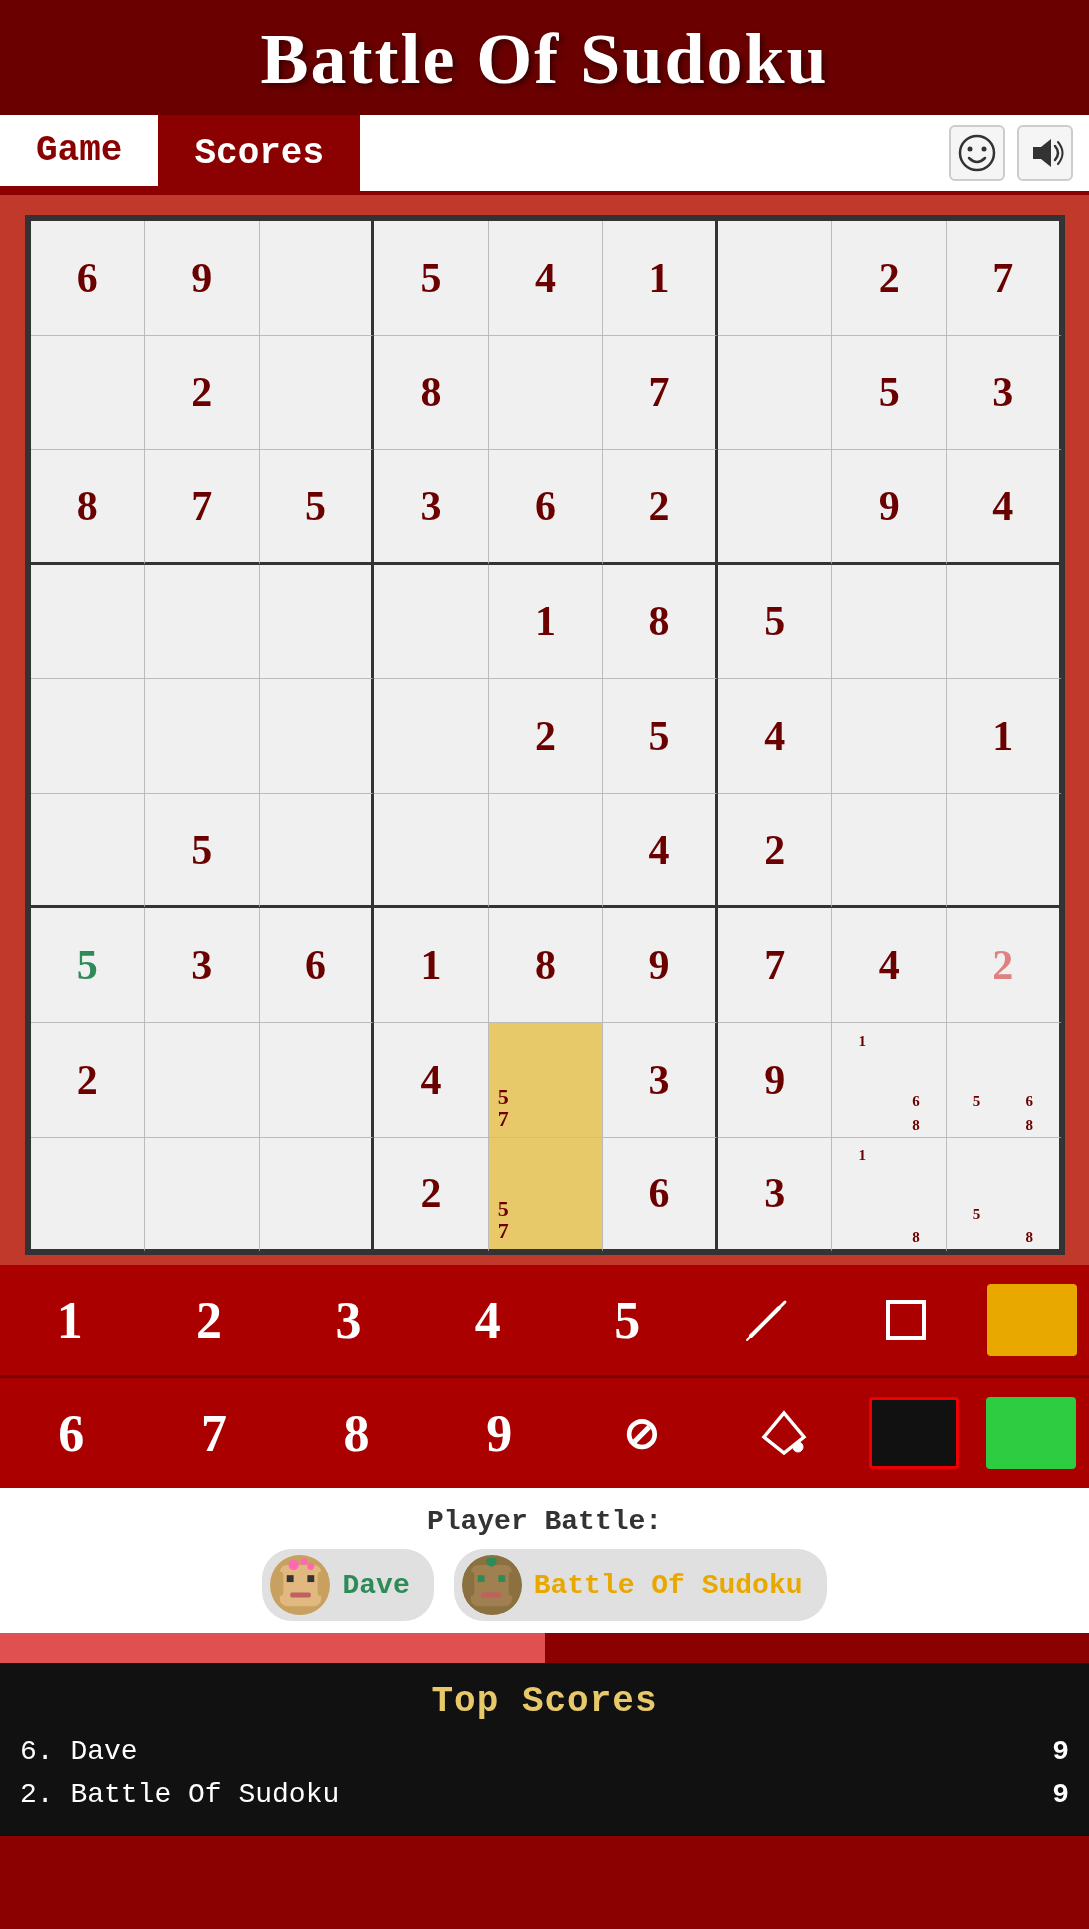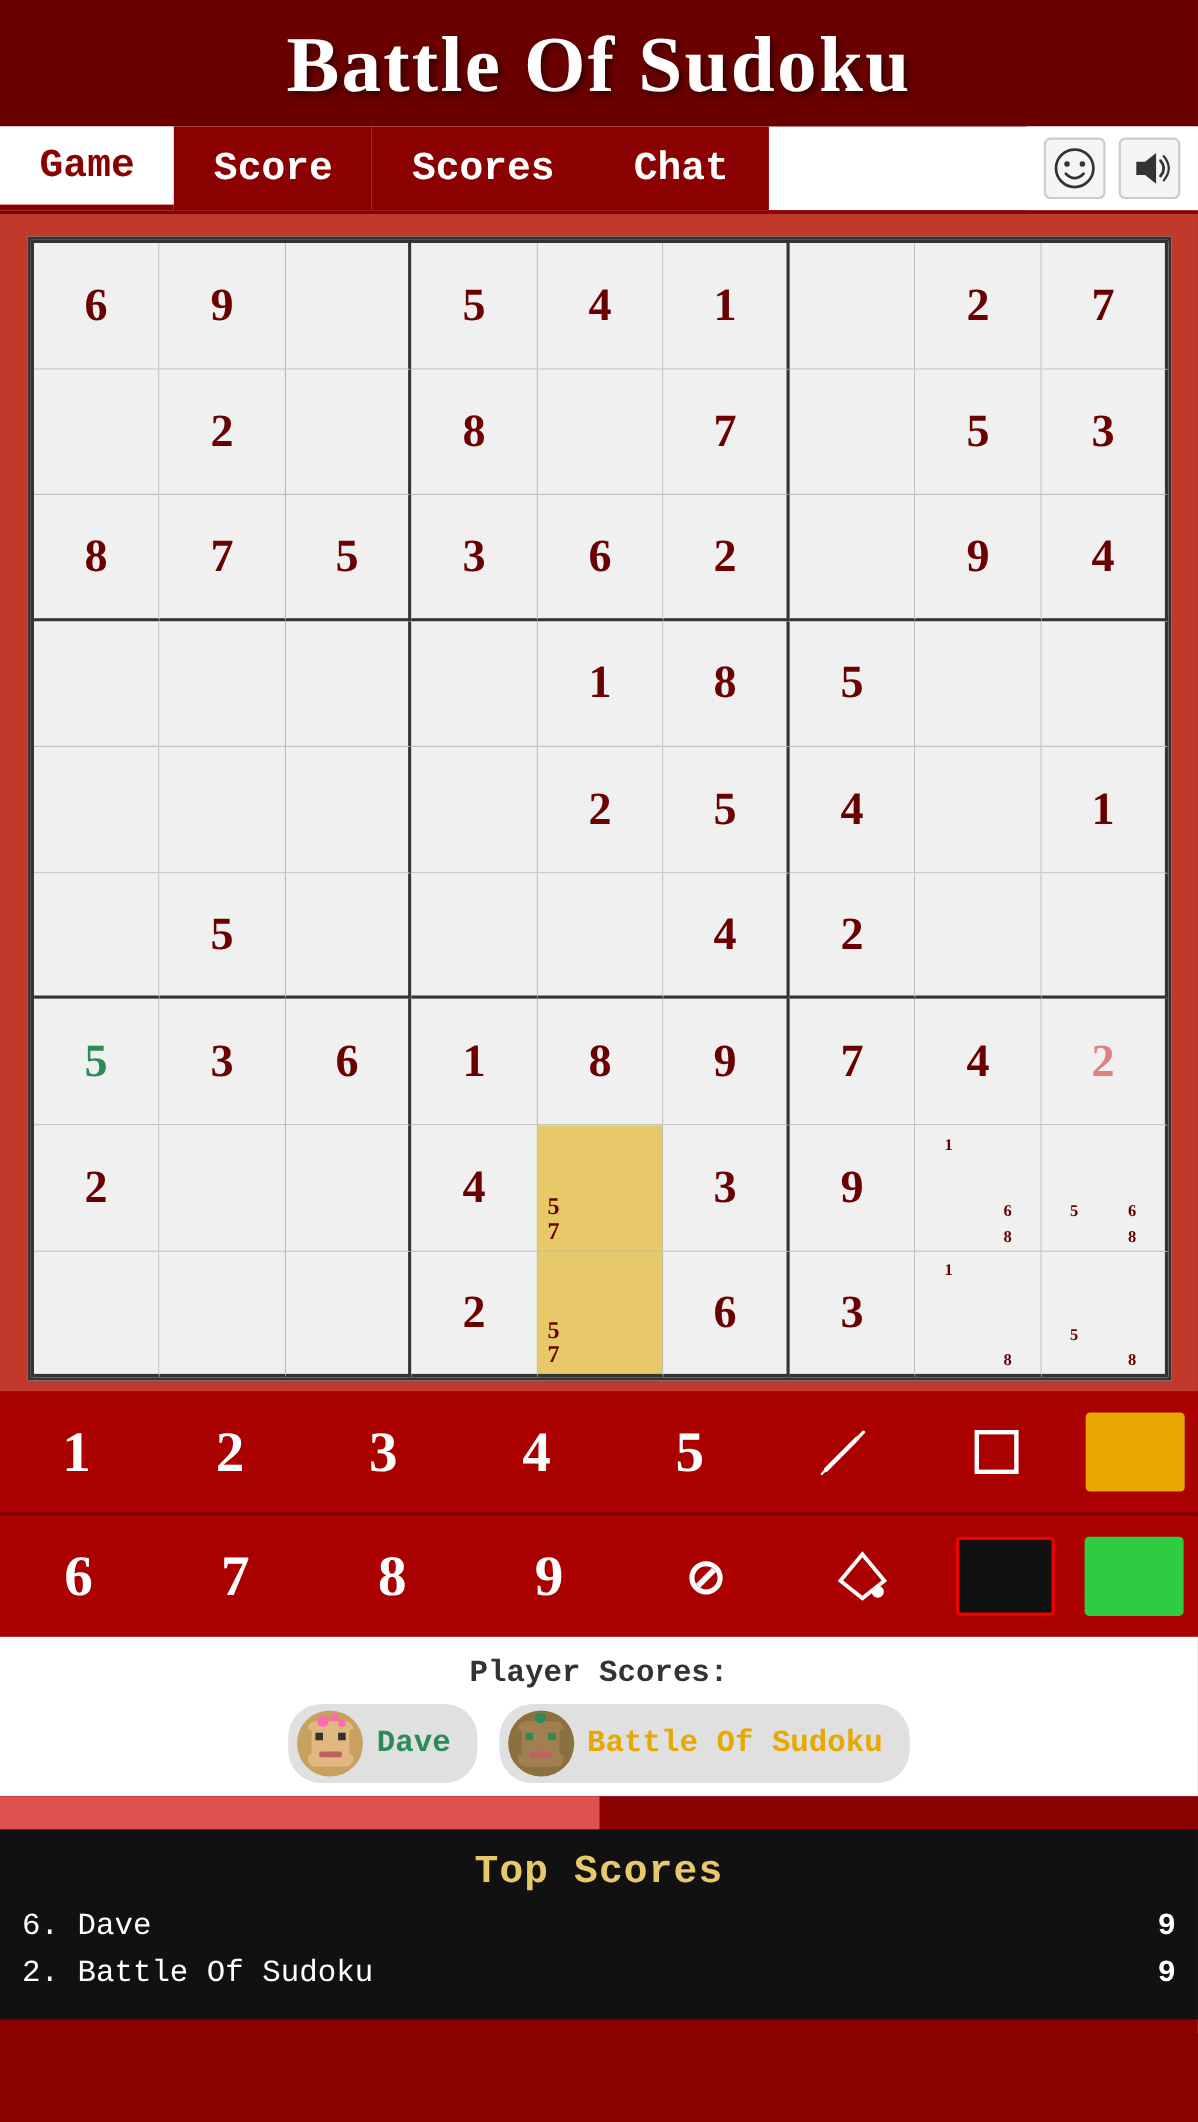--- a/index.html
+++ b/index.html
@@ -258,23 +258,21 @@
   </style>
 </head>
 <body>
 
 <div class="app-header">
   <span class="app-title">Battle Of Sudoku</span>
 </div>
 
 <div class="nav-bar">
   <div class="nav-tab active" style="color:#8B0000;background:#fff;border-bottom:5px solid #8B0000;">Game</div>
-  <div class="nav-tab" style="color:#fff;background:#8B0000;">Score</div>
   <div class="nav-tab" style="color:#fff;background:#8B0000;">Scores</div>
-  <div class="nav-tab" style="color:#fff;background:#8B0000;">Chat</div>
   <div class="nav-icons">
     <div class="nav-icon-btn">
       <svg viewBox="0 0 40 40" width="40" height="40">
         <circle cx="20" cy="20" r="17" stroke="#333" stroke-width="2.5" fill="none"></circle>
         <circle cx="13" cy="16" r="2.5" fill="#333"></circle>
         <circle cx="27" cy="16" r="2.5" fill="#333"></circle>
         <path d="M12 25 Q20 33 28 25" stroke="#333" stroke-width="2.5" fill="none" stroke-linecap="round"></path>
       </svg>
     </div>
     <div class="nav-icon-btn">
@@ -467,21 +465,21 @@
         <path d="M24 4 L44 28 L24 44 L4 28 Z" stroke="white" stroke-width="3.5" fill="none"></path>
         <circle cx="38" cy="38" r="5" fill="white" stroke="white" stroke-width="1"></circle>
       </svg>
     </div>
     <div class="toolbar-btn color-black" style="background:#111;border:3px solid #e00;"></div>
     <div class="toolbar-btn color-green" style="background:#2ecc40;"></div>
   </div>
 </div>
 
 <div class="player-colors-section">
-  <div class="player-colors-label">Player Scores:</div>
+  <div class="player-colors-label">Player Battle:</div>
   <div class="player-colors-row">
     <div class="player-badge">
       <div class="player-avatar" style="background:#c8a060;">
 
         <svg viewBox="0 0 32 32" width="55" height="55">
           <rect width="32" height="32" fill="#c8a060"></rect>
           <rect x="4" y="4" width="24" height="24" rx="4" fill="#e0b880"></rect>
           <rect x="8" y="10" width="4" height="4" fill="#333"></rect>
           <rect x="20" y="10" width="4" height="4" fill="#333"></rect>
           <rect x="10" y="20" width="12" height="3" rx="1" fill="#c06060"></rect>

